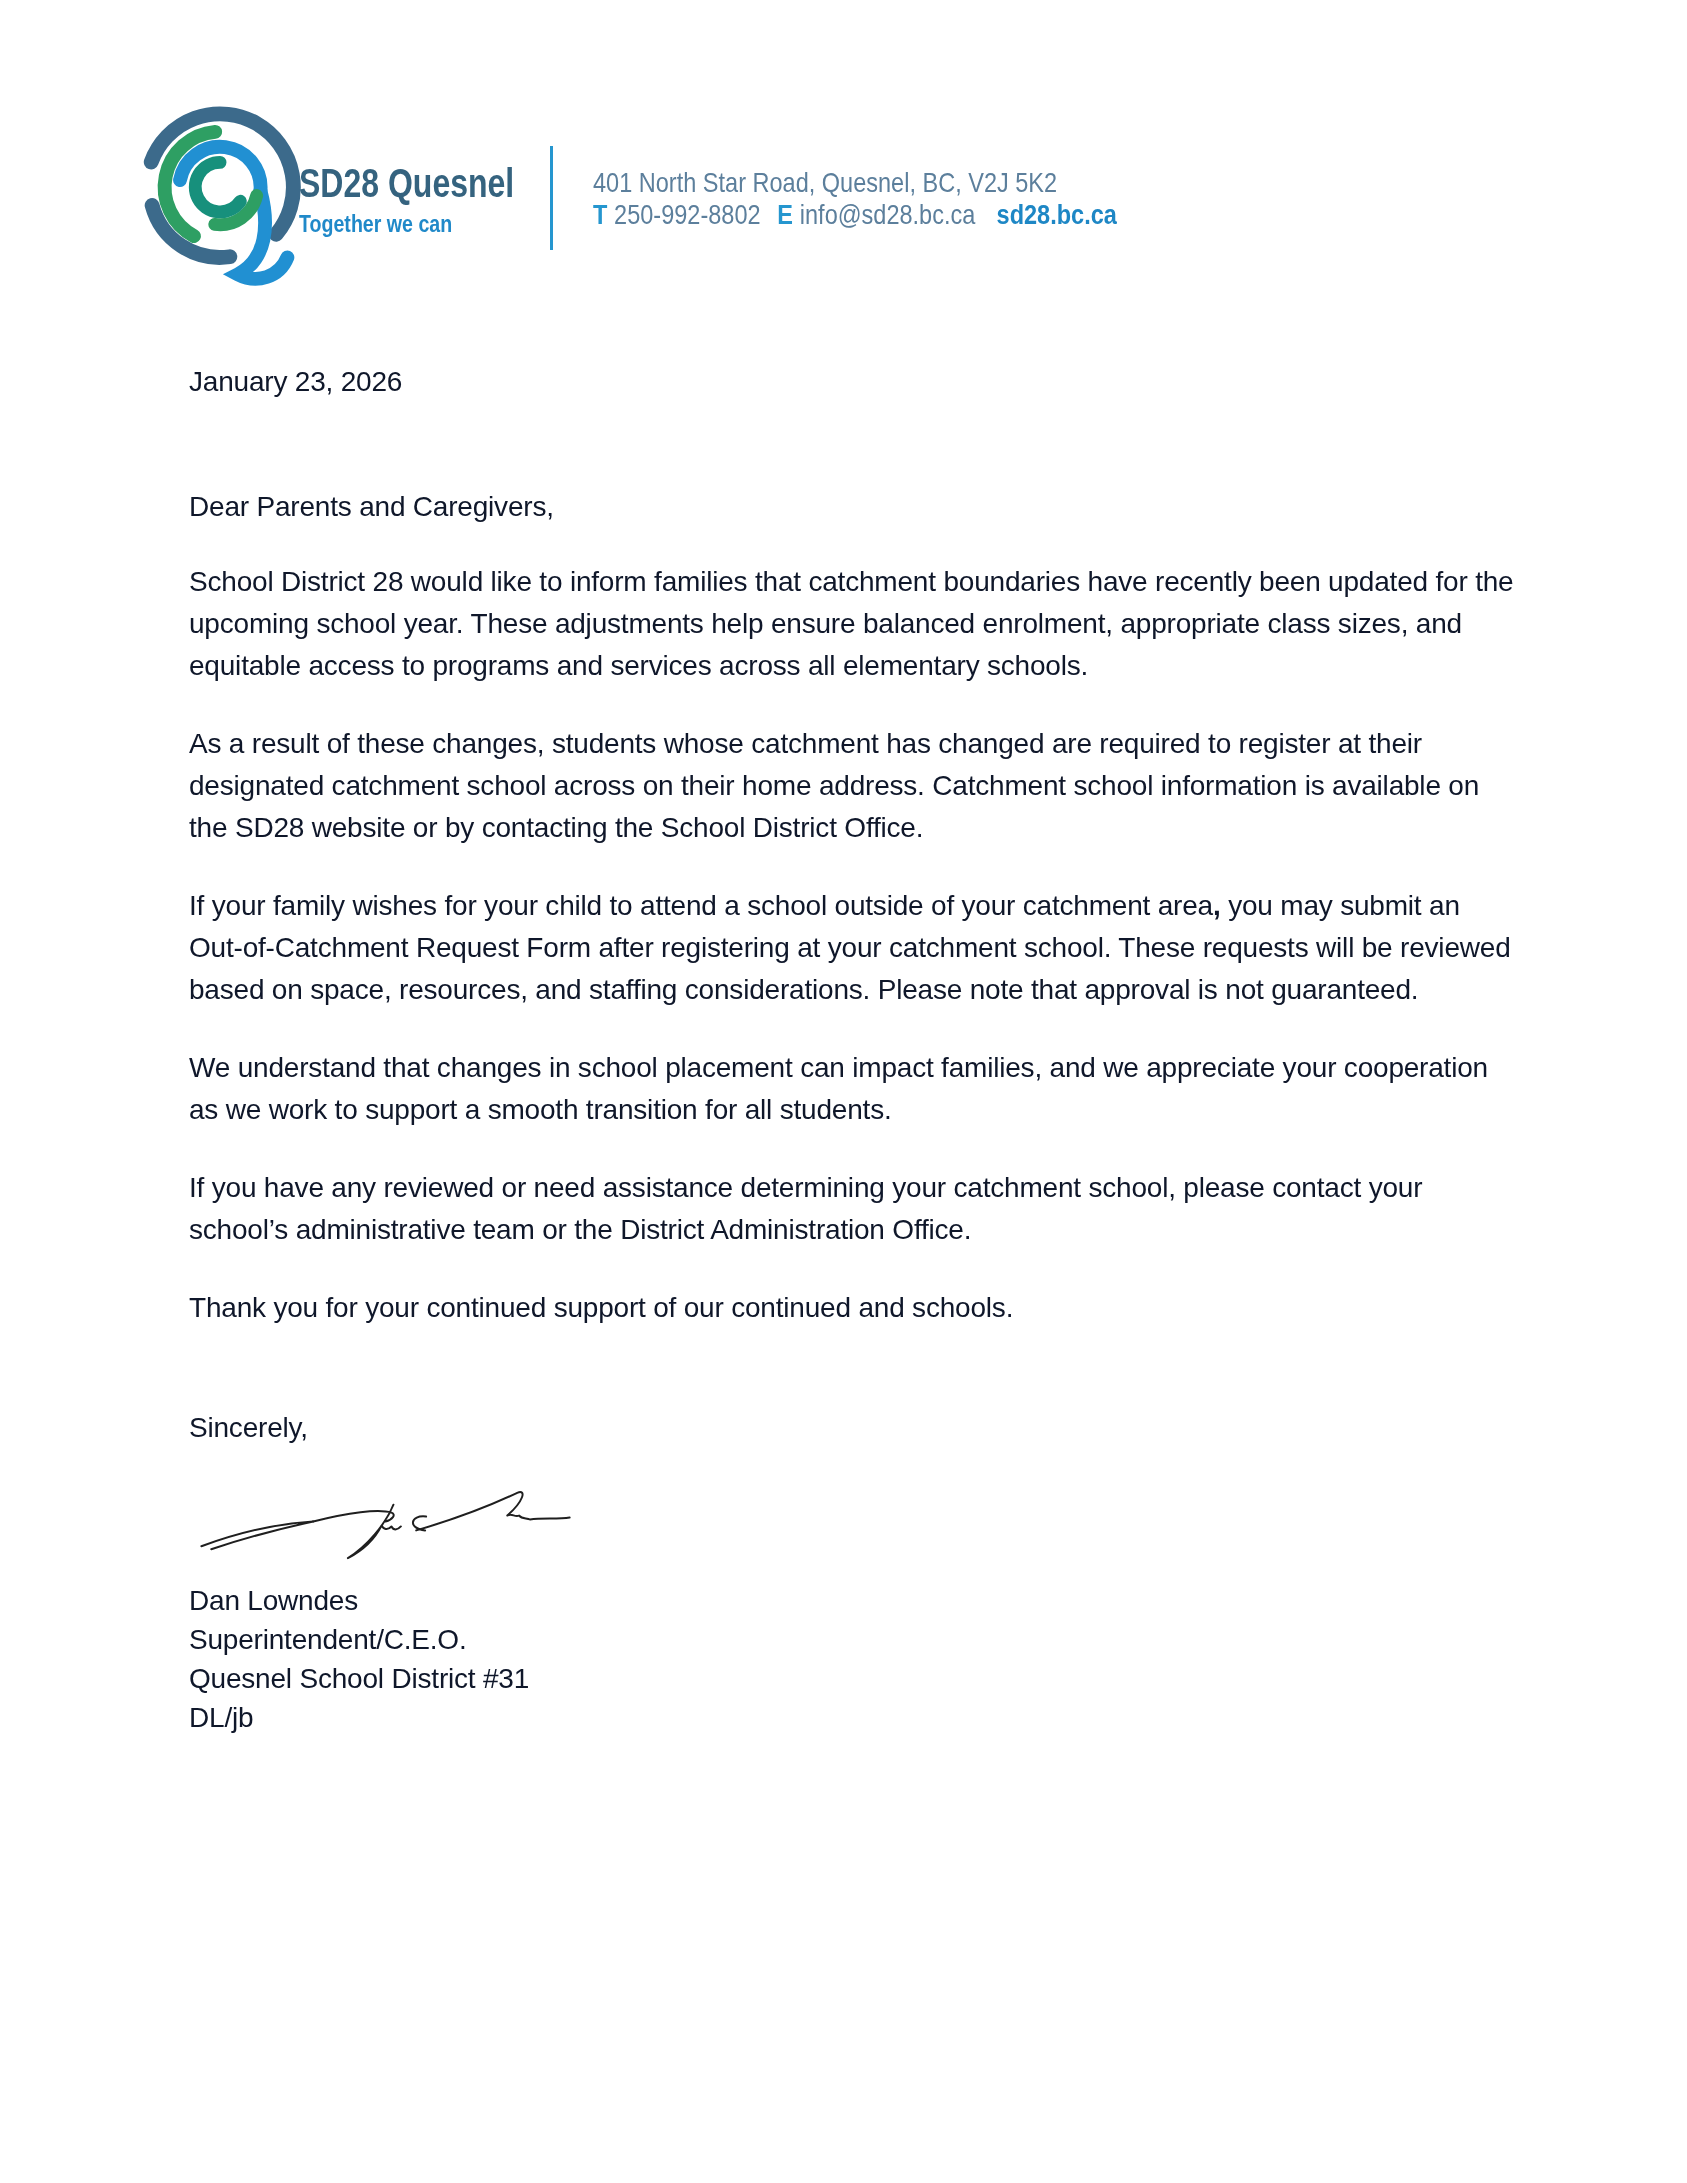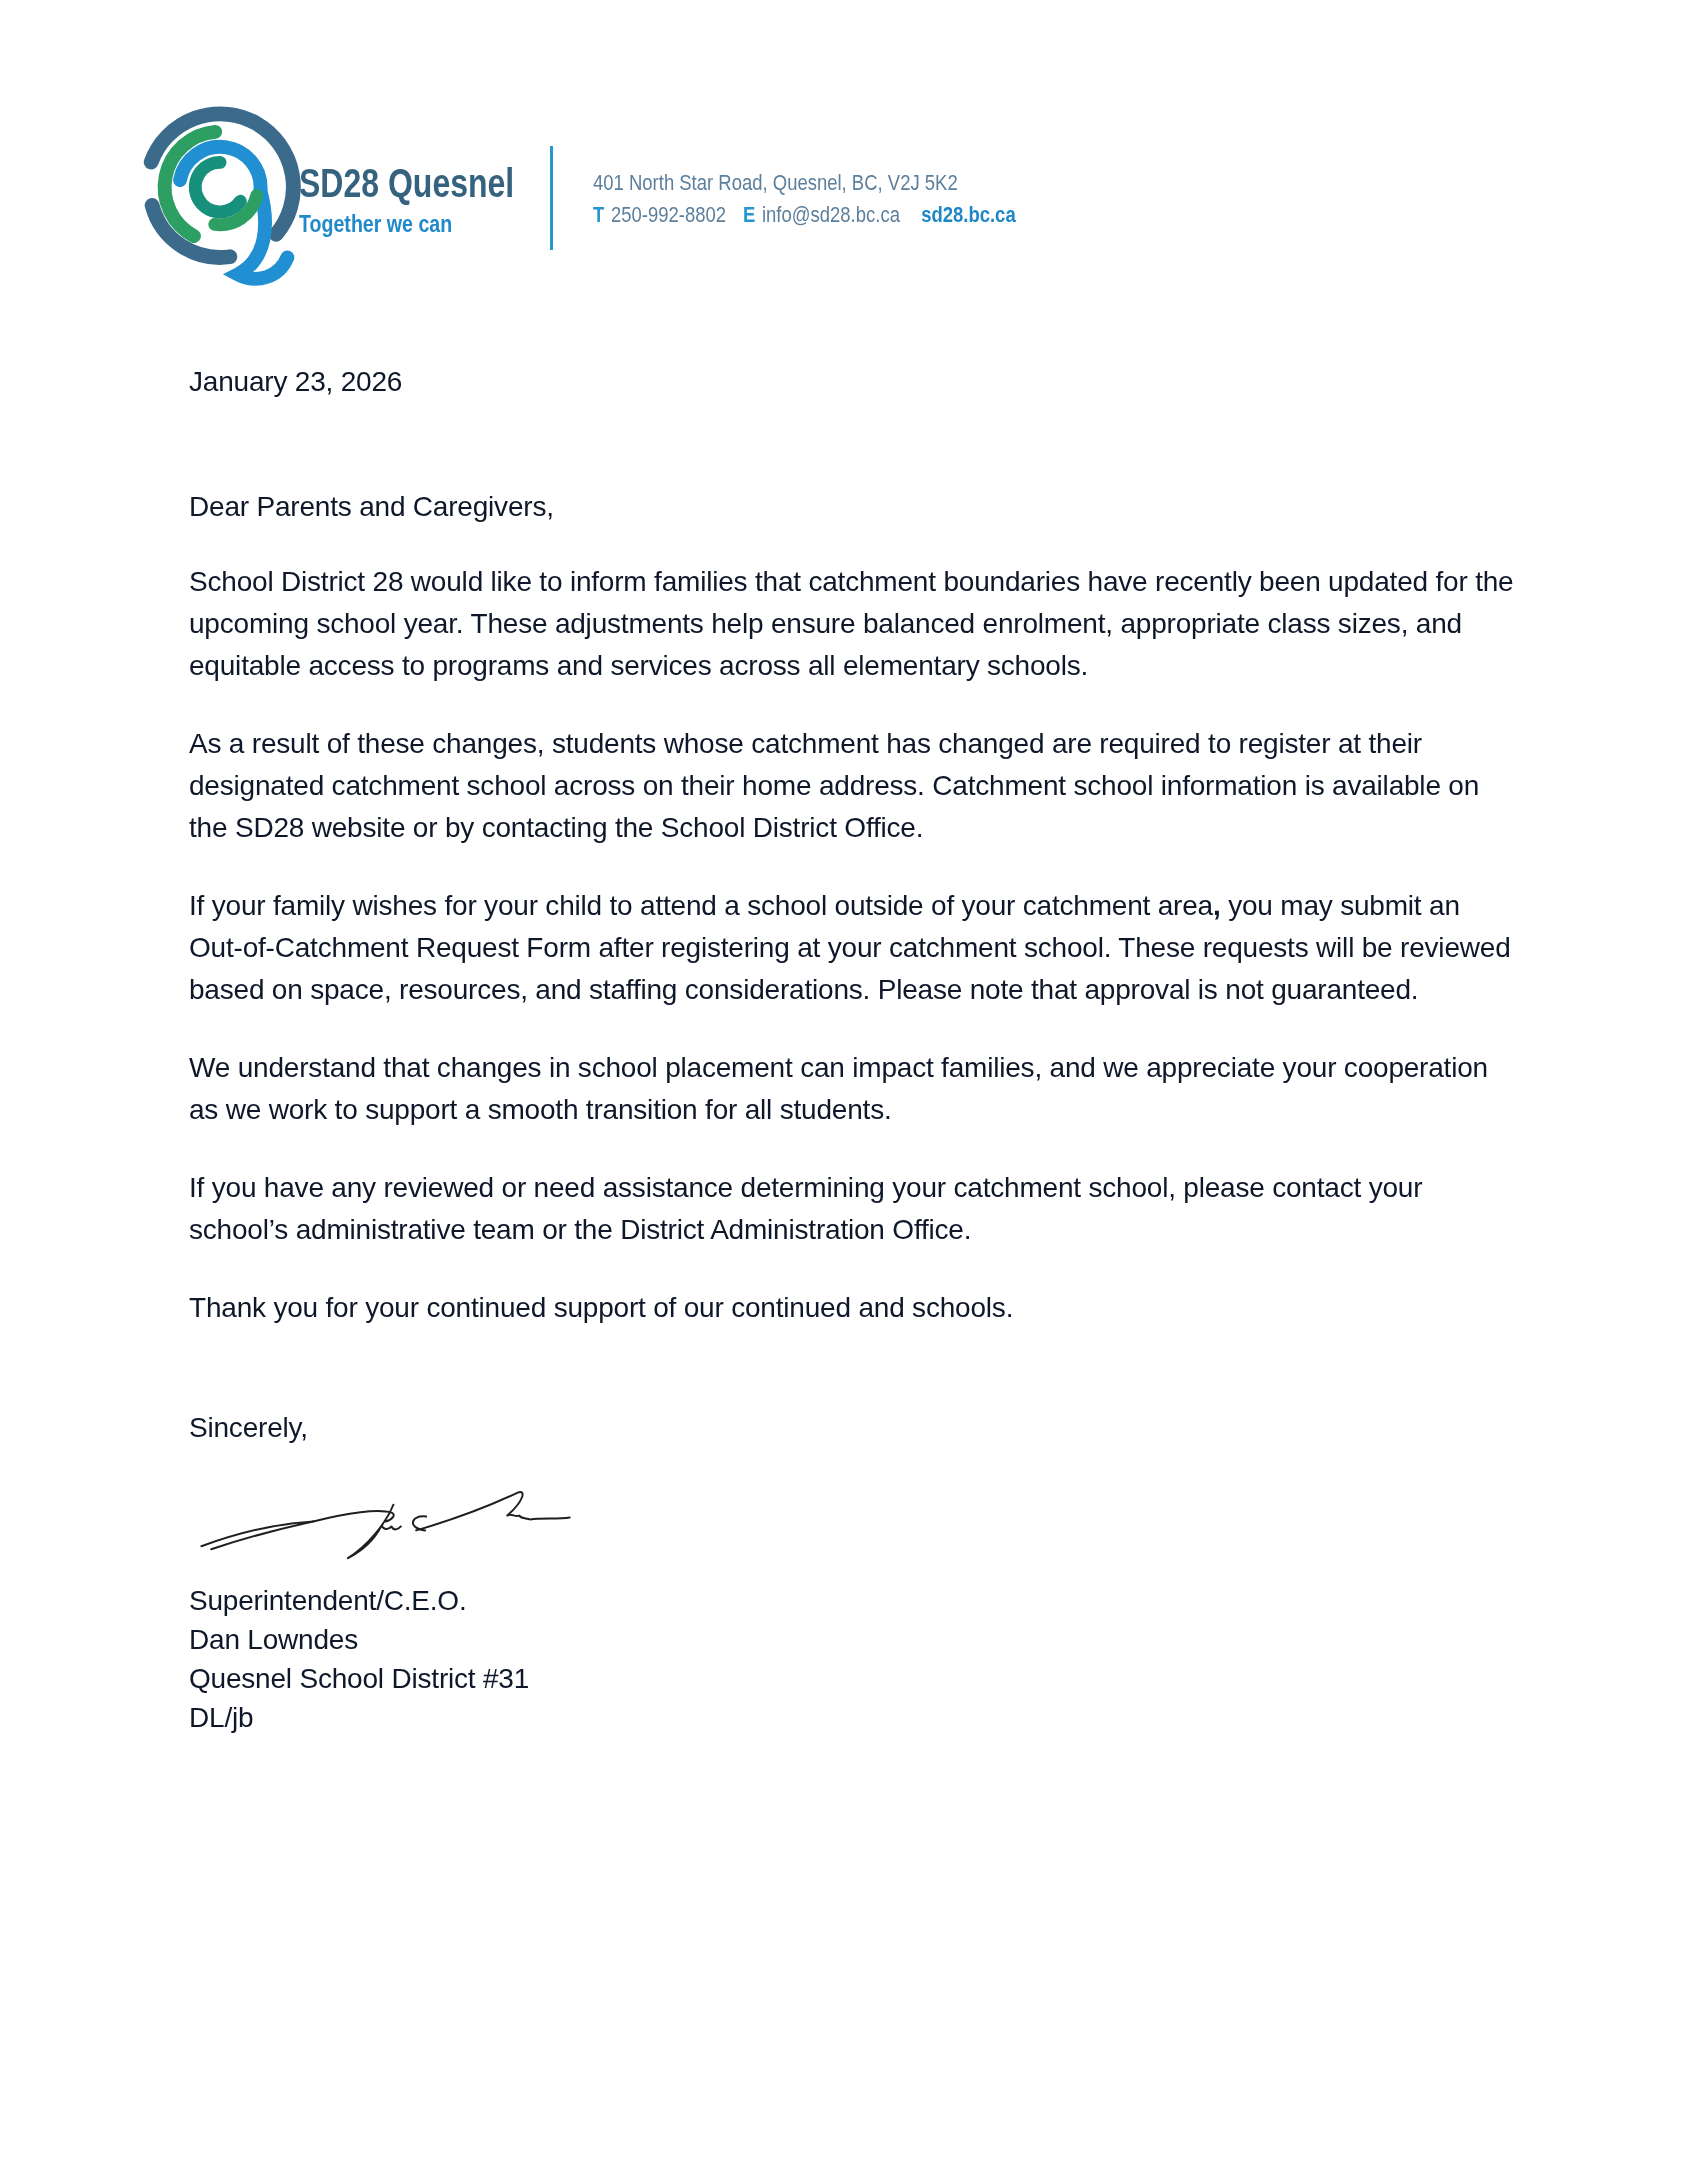--- a/index.html
+++ b/index.html
@@ -55,21 +55,21 @@
     left: 550px;
     top: 146px;
     width: 2.6px;
     height: 104px;
     background: #2596cf;
   }
   .contact {
     position: absolute;
     left: 593px;
     top: 167px;
-    font-size: 22px;
+    font-size: 28px;
     font-weight: 500;
     white-space: nowrap;
   }
   .contact-line {
     display: block;
     transform: scaleX(0.84);
     transform-origin: left center;
     line-height: 32px;
   }
   .contact-address { color: #5c7f9c; }
@@ -167,21 +167,21 @@
 
     <svg class="signature-svg" viewBox="0 0 780 200" aria-hidden="true">
       <g fill="none" stroke="#1f1f1f" stroke-width="4" stroke-linecap="round" stroke-linejoin="round">
         <path d="M 14 148 C 90 120 170 102 240 98 C 175 112 100 132 34 154"></path>
         <path d="M 240 98 C 310 80 372 72 398 80 C 408 84 400 94 386 98 M 402 64 C 386 104 348 148 310 172 C 348 152 368 126 378 106 C 382 114 390 116 398 108 C 402 116 410 116 417 108"></path>
         <path d="M 468 88 C 436 84 430 112 466 116 M 448 116 C 530 92 606 62 652 40 C 672 32 664 58 632 86 C 642 80 646 90 656 86 C 662 94 672 90 678 94 C 702 90 734 94 758 90"></path>
       </g>
     </svg>
 
     <div class="sig-block">
+      <p>Dan Lowndes</p>
       <p>Superintendent/C.E.O.</p>
-      <p>Dan Lowndes</p>
       <p>Quesnel School District #31</p>
       <p>DL/jb</p>
     </div>
   </div>
 
 </div>
 
 
 </body></html>

